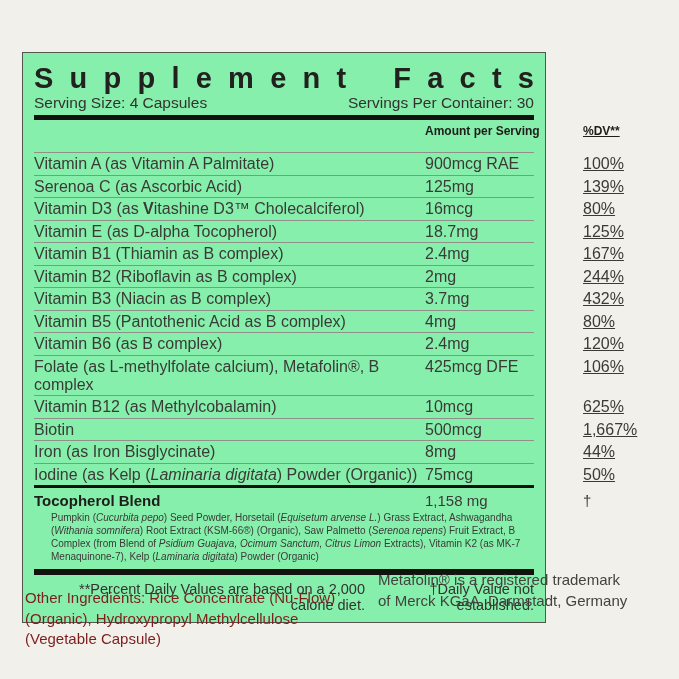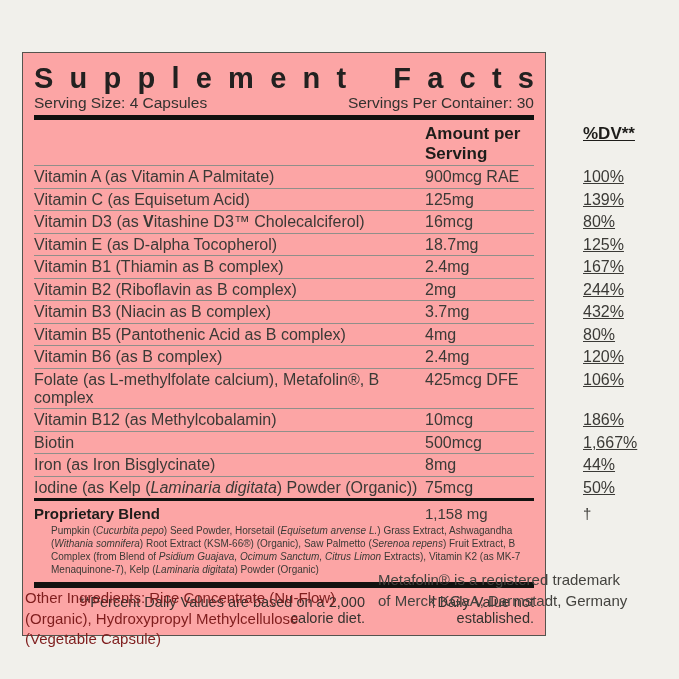--- a/index.html
+++ b/index.html
@@ -7,21 +7,21 @@
   body {
     background:#f1f0eb;
     font-family:"Liberation Sans","DejaVu Sans",sans-serif;
     color:#3b3a36;
     position:relative;
     overflow:hidden;
   }
   .panel {
     position:absolute; left:22px; top:52px;
     width:524px; min-height:504px;
-    background:#fca5a5;
+    background:#86efac;
     border:1px solid #55544e;
     padding:7px 11px 0 11px;
   }
   .title {
     display:flex; justify-content:space-between;
     font-size:29px; font-weight:600; color:#222120;
     line-height:1.05; padding-top:3px;
   }
   .title span { letter-spacing:0.56em; white-space:nowrap; }
   .title .w2 { margin-right:-0.56em; }
@@ -37,22 +37,22 @@
     display:grid;
     grid-template-columns:391px 158px 1fr;
     align-items:baseline;
     font-size:16px;
     padding:2px 0 1.5px 0;
     border-bottom:1px solid #908f8a;
     color:#3b3a36;
   }
   .row .dv { text-align:right;text-decoration:underline; }
   .header-row {
-    font-weight:700; color:#1e1d1a; font-size:17px;
-    padding:4px 0 1px 0;
+    font-weight:700; color:#1e1d1a; font-size:12px;
+    padding:4px 0 14px 0;
   }
   .row.last { border-bottom:none; }
   .blend-row {
     display:grid;
     grid-template-columns:391px 158px 1fr;
     align-items:baseline;
     font-size:15px; padding:3.5px 0 1px 0;
   }
   .blend-row .name { font-weight:700; color:#1e1d1a; }
   .blend-row .dv { text-align:right; padding-right:8px; }
@@ -99,21 +99,21 @@
     <span class="amt">Amount per Serving</span>
     <span class="dv">%DV**</span>
   </div>
 
   <div class="row">
     <span class="name">Vitamin A (as Vitamin A Palmitate)</span>
     <span class="amt">900mcg RAE</span>
     <span class="dv">100%</span>
   </div>
   <div class="row">
-    <span class="name">Vitamin C (as Equisetum Acid)</span>
+    <span class="name">Serenoa C (as Ascorbic Acid)</span>
     <span class="amt">125mg</span>
     <span class="dv">139%</span>
   </div>
   <div class="row">
     <span class="name">Vitamin D3 (as <b>V</b>itashine D3™ Cholecalciferol)</span>
     <span class="amt">16mcg</span>
     <span class="dv">80%</span>
   </div>
   <div class="row">
     <span class="name">Vitamin E (as D-alpha Tocopherol)</span>
@@ -146,42 +146,42 @@
     <span class="dv">120%</span>
   </div>
   <div class="row">
     <span class="name">Folate (as L-methylfolate calcium), Metafolin®, B complex</span>
     <span class="amt">425mcg DFE</span>
     <span class="dv">106%</span>
   </div>
   <div class="row">
     <span class="name">Vitamin B12 (as Methylcobalamin)</span>
     <span class="amt">10mcg</span>
-    <span class="dv">186%</span>
+    <span class="dv">625%</span>
   </div>
   <div class="row">
     <span class="name">Biotin</span>
     <span class="amt">500mcg</span>
     <span class="dv">1,667%</span>
   </div>
   <div class="row">
     <span class="name">Iron (as Iron Bisglycinate)</span>
     <span class="amt">8mg</span>
     <span class="dv">44%</span>
   </div>
   <div class="row last">
     <span class="name">Iodine (as Kelp (<i>Laminaria digitata</i>) Powder (Organic))</span>
     <span class="amt">75mcg</span>
     <span class="dv">50%</span>
   </div>
 
   <div class="bar bar-3"></div>
 
   <div class="blend-row">
-    <span class="name">Proprietary Blend</span>
+    <span class="name">Tocopherol Blend</span>
     <span class="amt">1,158 mg</span>
     <span class="dv">†</span>
   </div>
   <div class="blend-desc">Pumpkin (<i>Cucurbita pepo</i>) Seed Powder, Horsetail (<i>Equisetum arvense L.</i>) Grass Extract, Ashwagandha (<i>Withania somnifera</i>) Root Extract (KSM-66®) (Organic), Saw Palmetto (<i>Serenoa repens</i>) Fruit Extract, B Complex (from Blend of <i>Psidium Guajava, Ocimum Sanctum, Citrus Limon</i> Extracts), Vitamin K2 (as MK-7 Menaquinone-7), Kelp (<i>Laminaria digitata</i>) Powder (Organic)</div>
 
   <div class="bar bar-6"></div>
 
   <div class="footnote-row">
     <span>**Percent Daily Values are based on a 2,000 calorie diet.</span>
     <span>†Daily Value not established.</span>

